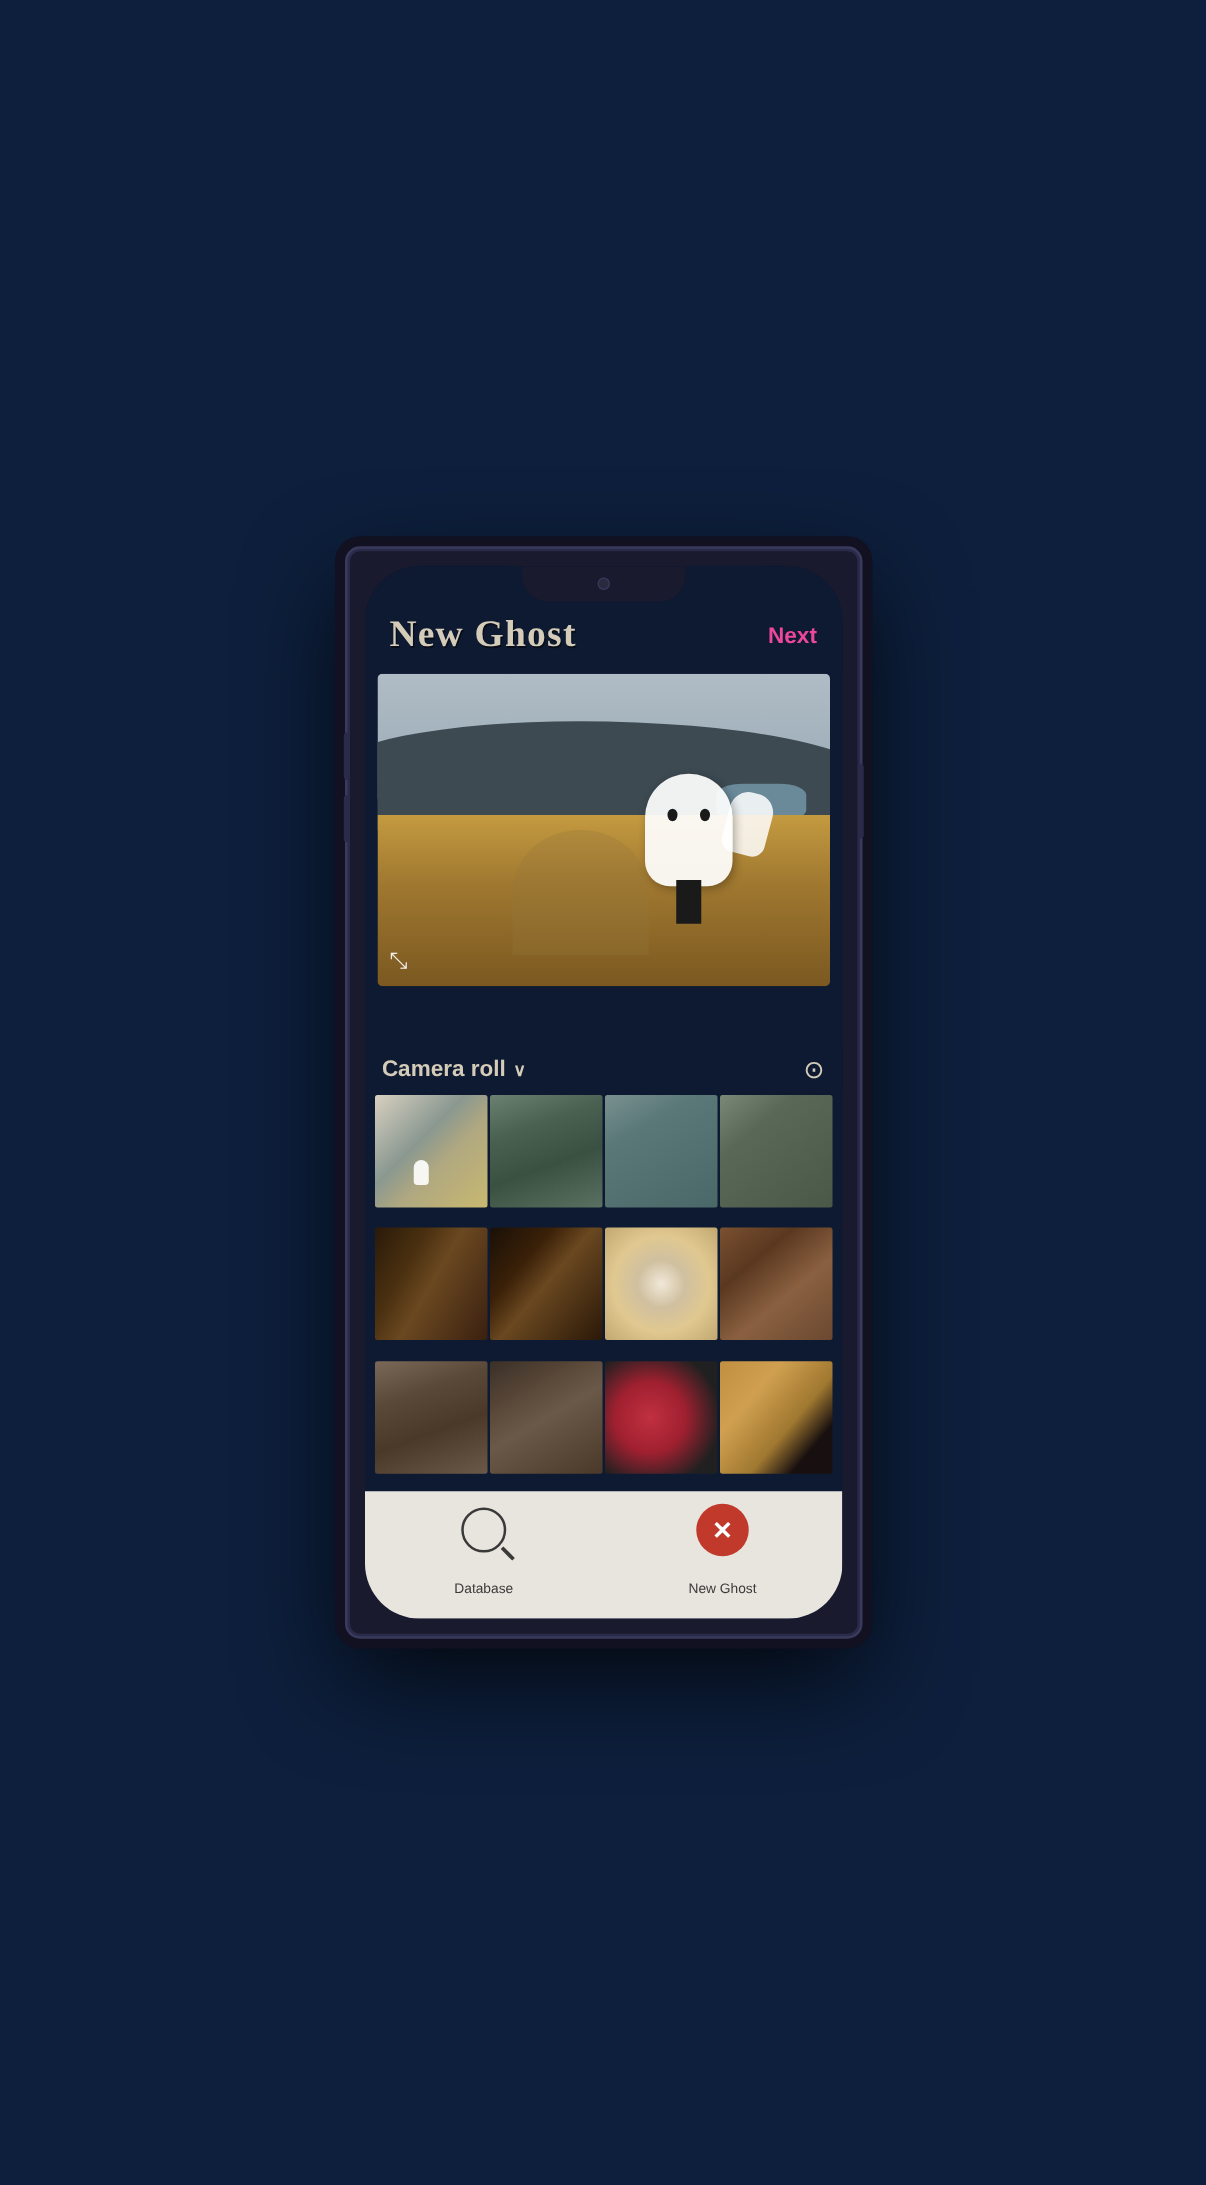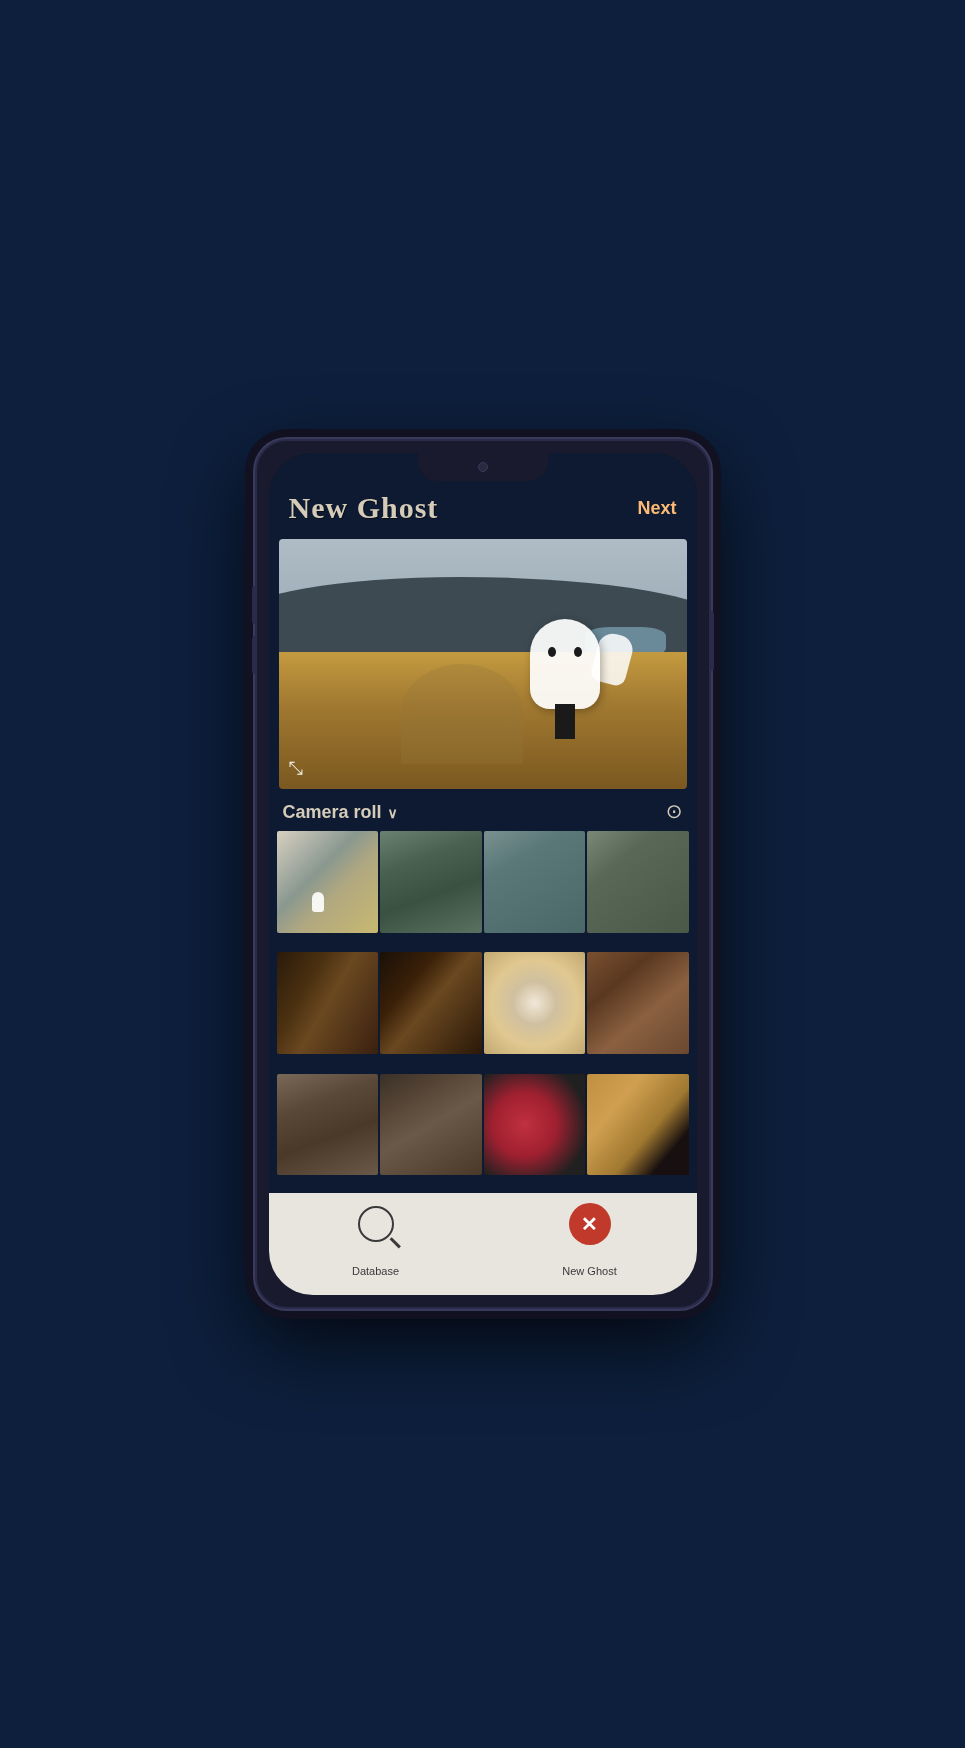--- a/index.html
+++ b/index.html
@@ -7,24 +7,24 @@
     body {
       background: #0d1f3c;
       display: flex;
       justify-content: center;
       align-items: center;
       min-height: 100vh;
       font-family: -apple-system, BlinkMacSystemFont, 'Helvetica Neue', sans-serif;
     }
 
     .phone-outer {
-      width: 456px;
+      width: 410px;
       height: 870px;
       background: #1a1a2e;
-      border-radius: 32px;
+      border-radius: 10px;
       position: relative;
       box-shadow:
         0 0 0 2px #3a3a5c,
         0 0 0 10px #111122,
         0 30px 80px rgba(0,0,0,0.8);
       border: 2px solid #2a2a4a;
     }
 
     
     .btn-vol-up {
@@ -114,21 +114,21 @@
       color: #d4cbb8;
       letter-spacing: 1px;
       font-style: normal;
       
       text-shadow: 1px 1px 0 rgba(0,0,0,0.5);
     }
 
     .header-next {
       font-size: 18px;
       font-weight: 600;
-      color: #fdba74;
+      color: #ec4899;
       cursor: pointer;
     }
 
     
     .main-image-container {
       margin: 0 10px;
       position: relative;
       border-radius: 4px;
       overflow: hidden;
       height: 250px;
@@ -231,24 +231,25 @@
       bottom: 10px;
       left: 10px;
       color: white;
       font-size: 18px;
       opacity: 0.9;
     }
 
     
     .camera-roll-header {
       display: flex;
-      align-items: flex-end;
+      align-items: center;
       justify-content: space-between;
       padding: 10px 14px 8px 14px;
       background: #0e1a32;
+      margin-top: 44px;
     }
 
     .camera-roll-label {
       font-size: 18px;
       font-weight: 600;
       color: #d4cbb8;
       display: flex;
       align-items: center;
       gap: 6px;
     }

